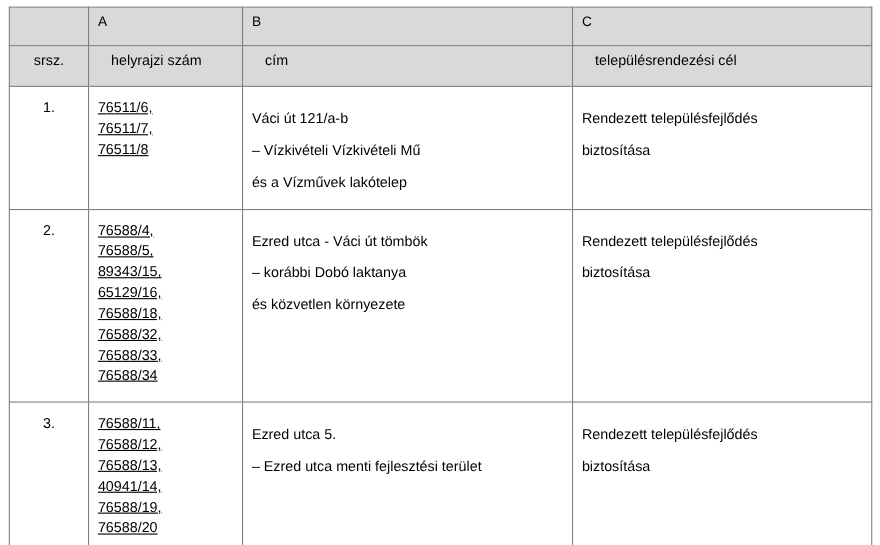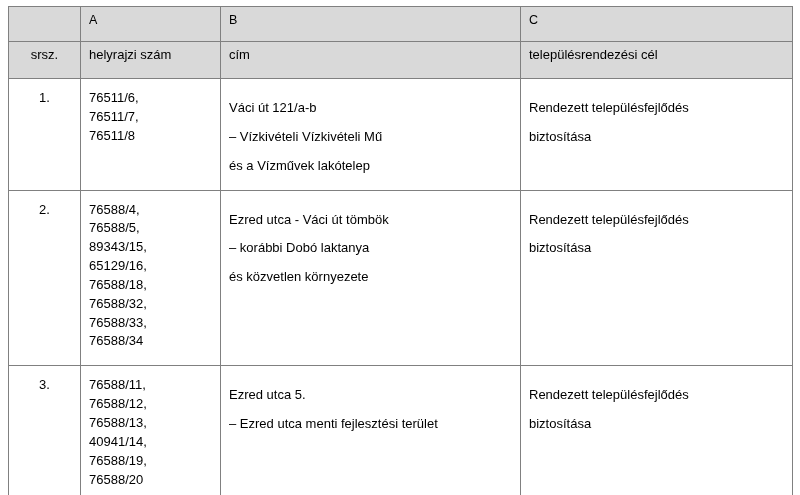--- a/index.html
+++ b/index.html
@@ -48,40 +48,41 @@
   }
   tr.col-letters td.blank {
     background: #d9d9d9;
   }
 
   
   tr.head-row td {
     background: #d9d9d9;
     height: 26px;
     font-size: 13px;
-    padding: 5px 8px;
+    padding: 5px 20px;
   }
   tr.head-row td.center {
     text-align: center;
   }
 
   
   tr.body-row td {
     font-size: 13px;
     line-height: 1.45;
     padding: 10px 8px 14px 8px;
   }
   td.num {
     text-align: center;
     padding-left: 0;
     padding-right: 0;
   }
   .stack span {
     display: block;
     white-space: pre;
+    text-decoration: underline;
   }
   .lines span {
     display: block;
     margin-top: 10px;
   }
 </style>
 </head>
 <body>
 
 <div class="sheet">

